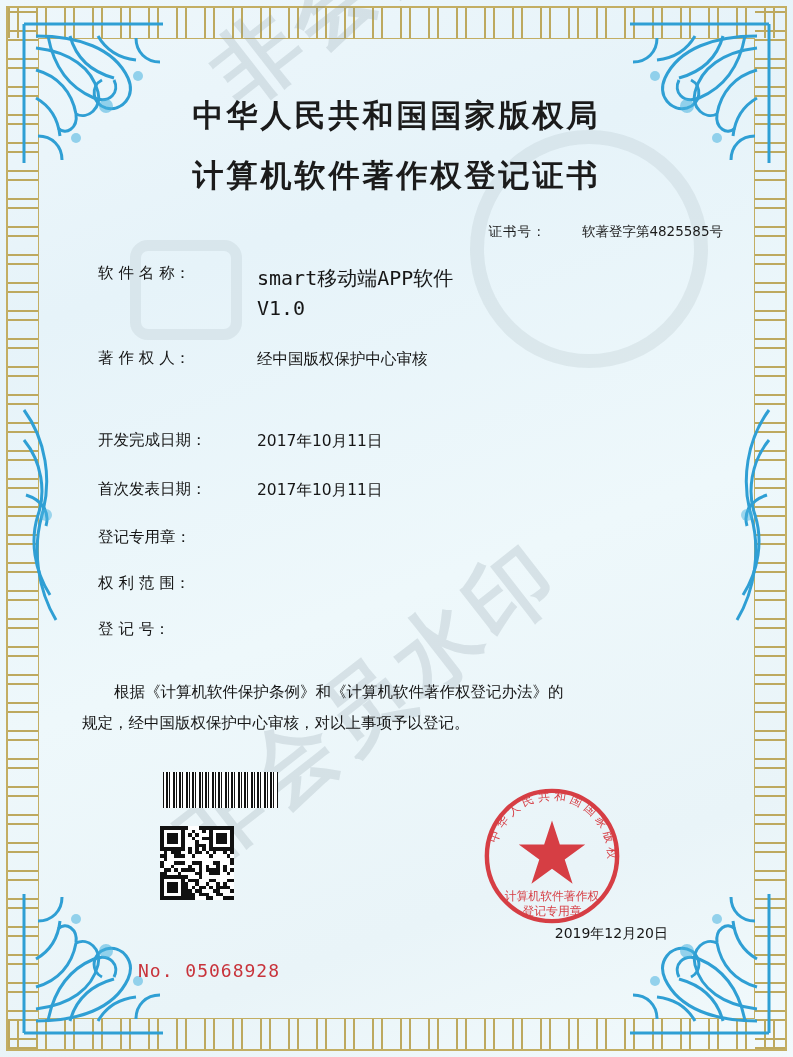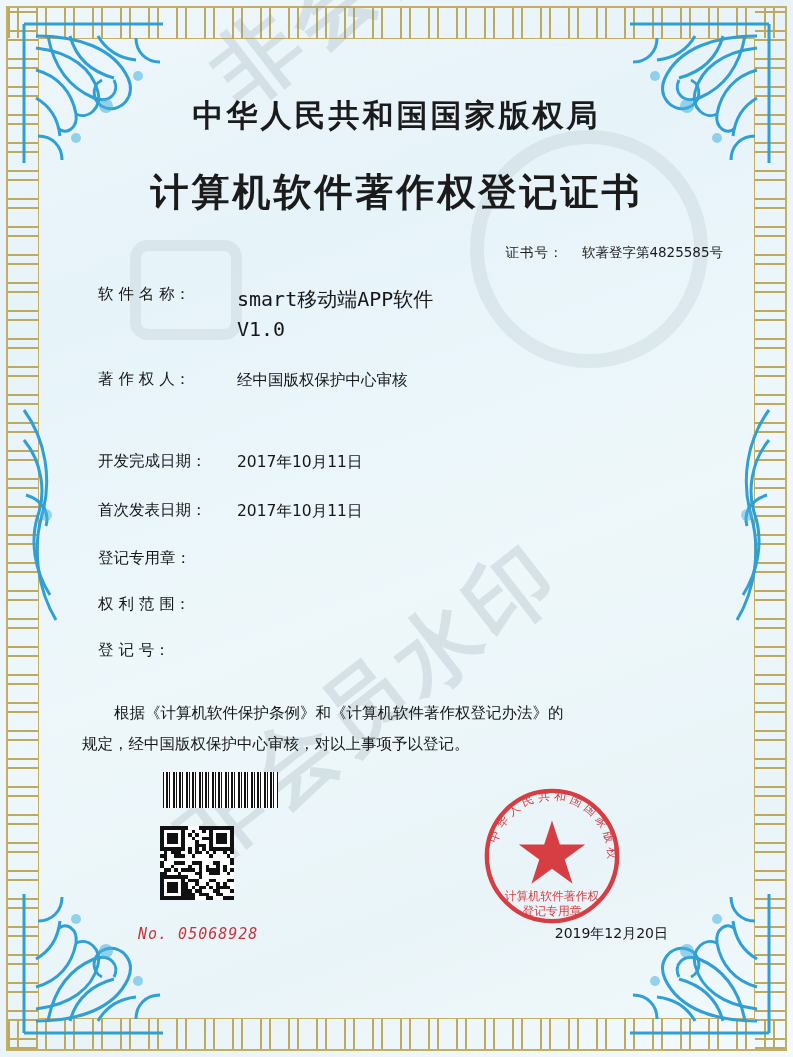--- a/index.html
+++ b/index.html
@@ -95,50 +95,51 @@
   .title-main {
     text-align: center;
     font-size: 31px;
     letter-spacing: 3px;
     color: #1b1b1b;
     font-weight: bold;
     font-family: "DejaVu Serif", "Liberation Serif", serif;
   }
   .title-sub {
     text-align: center;
-    font-size: 38px;
+    font-size: 31px;
     letter-spacing: 3px;
     color: #1b1b1b;
     font-weight: bold;
-    margin-top: 30px;
+    margin-top: 18px;
     font-family: "DejaVu Serif", "Liberation Serif", serif;
   }
 
   .cert-no {
     margin-top: 26px;
     text-align: right;
     font-size: 13.5px;
     color: #1b1b1b;
     padding-right: 10px;
     font-family: "DejaVu Sans", "Liberation Sans", sans-serif;
   }
   .cert-no .label { letter-spacing: 1px; }
-  .cert-no .value { margin-left: 14px; }
+  .cert-no .value { margin-left: 31px; }
 
   .fields {
     margin-top: 22px;
     padding-left: 38px;
   }
   .field-row {
     display: flex;
     align-items: flex-start;
     margin-bottom: 17px;
     font-size: 15.5px;
     color: #161616;
     font-family: "DejaVu Sans", "Liberation Sans", sans-serif;
+    gap: 20px;
   }
   .field-label {
     width: 125px;
     flex: 0 0 125px;
     display: flex;
     justify-content: space-between;
     letter-spacing: 0px;
   }
   .field-value {
     flex: 1;
@@ -209,26 +210,25 @@
     width: 148px;
     height: 148px;
     opacity: 0.88;
   }
   .seal svg { width: 100%; height: 100%; }
 
   
   .serial {
     position: absolute;
     left: 138px;
-    top: 925px;
-    font-size: 15px;
+    top: 960px;
+    font-size: 18px;
     color: #c8333b;
     font-family: "DejaVu Sans Mono", "Liberation Mono", monospace;
     letter-spacing: 1px;
-    font-style: italic;
   }
   .issue-date {
     position: absolute;
     right: 125px;
     top: 925px;
     font-size: 14px;
     color: #161616;
     font-family: "DejaVu Sans", "Liberation Sans", sans-serif;
   }
 

